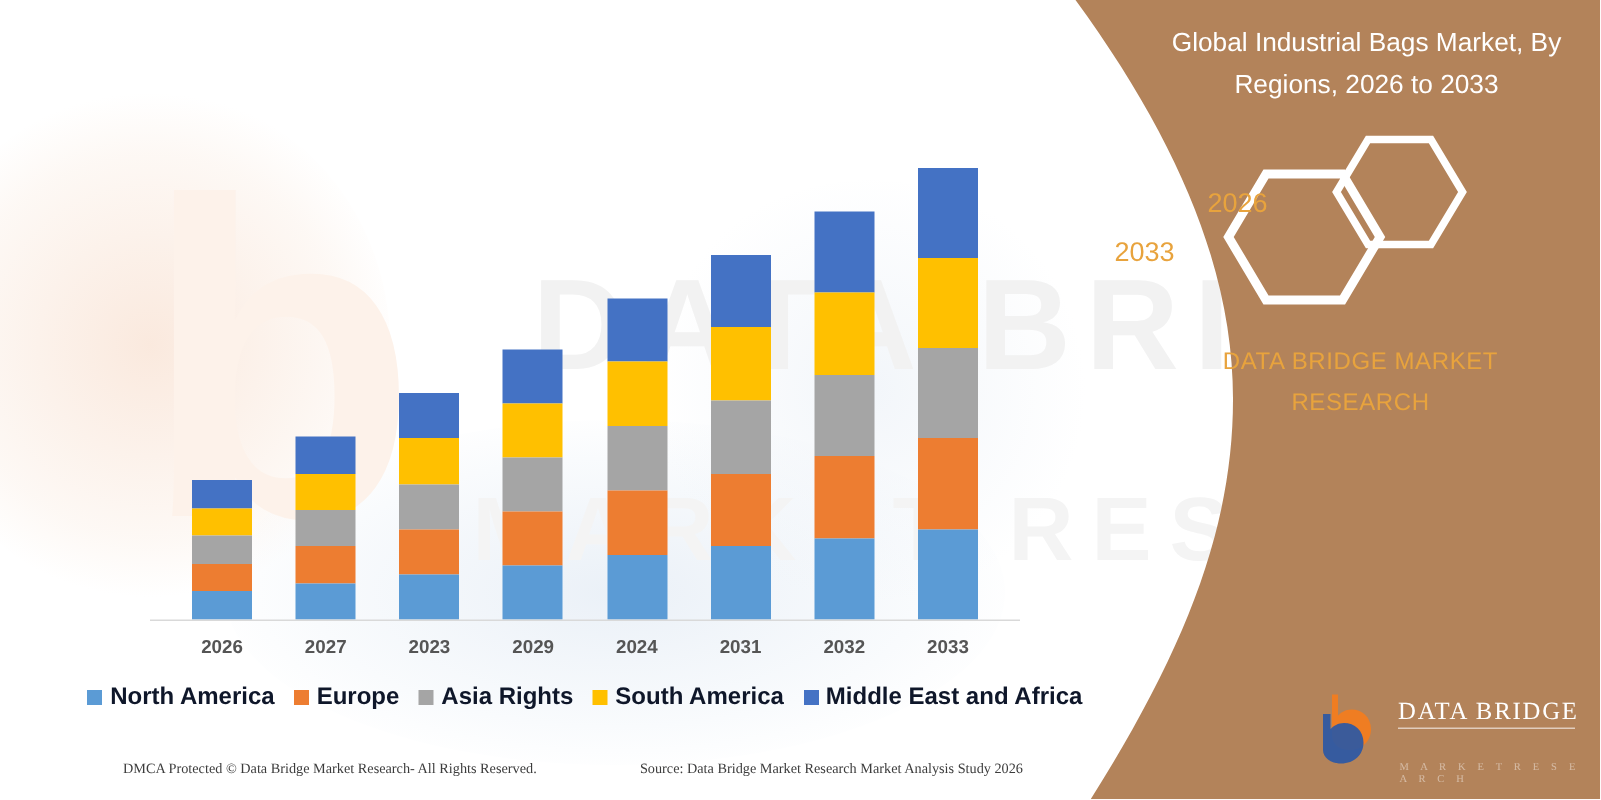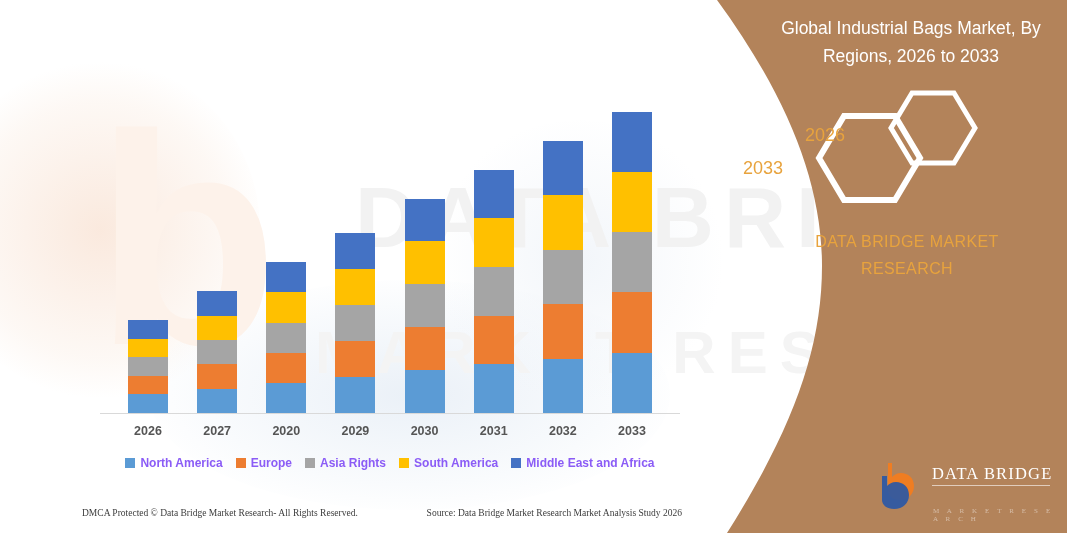--- a/index.html
+++ b/index.html
@@ -165,23 +165,23 @@
     align-items: center;
     gap: 5px;
     white-space: nowrap;
   }
   .legend-swatch {
     width: 10px;
     height: 10px;
     flex: 0 0 auto;
   }
   .legend-label {
-    font-size: 12px;
+    font-size: 16px;
     font-weight: 700;
-    color: #8b5cf6;
+    color: #0f172a;
     text-align: right;
   }
 
   
   .footer {
     position: absolute;
     left: 82px;
     top: 508px;
     width: 600px;
     display: flex;
@@ -374,23 +374,23 @@
             <div class="seg" style="height: 60.2815px; background: rgb(91, 155, 213);"></div>
           </div>
         </div>
       </div>
   </div>
   <div class="axis-line" style="left:100px;"></div>
 
   <div class="x-labels" id="x-labels">
       <div class="x-label">2026</div>
       <div class="x-label">2027</div>
-      <div class="x-label">2020</div>
+      <div class="x-label">2023</div>
       <div class="x-label">2029</div>
-      <div class="x-label">2030</div>
+      <div class="x-label">2024</div>
       <div class="x-label">2031</div>
       <div class="x-label">2032</div>
       <div class="x-label">2033</div>
     </div>
 
   <div class="legend" id="chart-legend">
       <div class="legend-item">
         <span class="legend-swatch" style="background: rgb(91, 155, 213);"></span>
         <span class="legend-label">North America</span>
       </div>

